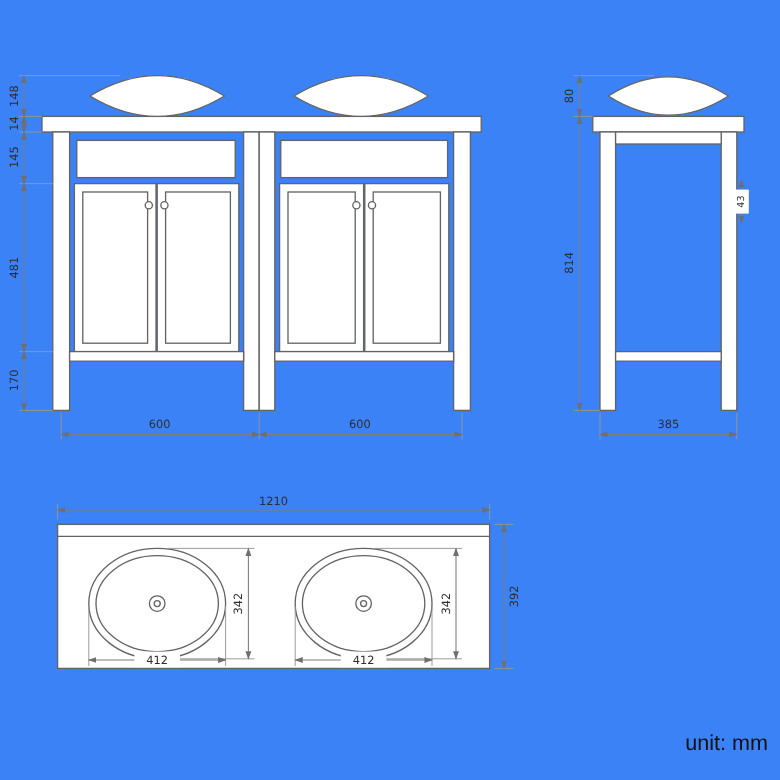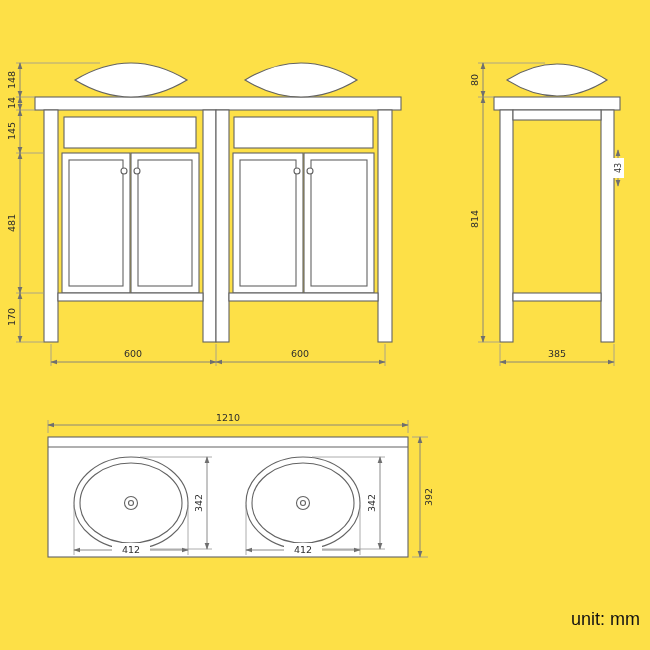--- a/index.html
+++ b/index.html
@@ -1,16 +1,16 @@
 <!DOCTYPE html>
 <html><head>
 <meta charset="utf-8">
 <style>
   html,body{margin:0;padding:0;background:#ffffff;}
-  .frame{position:relative;width:650px;height:650px;background:#fde047;overflow:hidden;}
+  .frame{position:relative;width:650px;height:650px;background:#3b82f6;overflow:hidden;}
   svg{display:block;}
   .geo{fill:#ffffff;stroke:#636363;stroke-width:1.1;}
   .geoline{stroke:#636363;stroke-width:1.1;fill:none;}
   .ext{stroke:#979797;stroke-width:0.8;}
   .dim{stroke:#7d7d7d;stroke-width:0.9;}
   .dimtxt{font:9.5px "DejaVu Sans","Liberation Sans",sans-serif;fill:#2e2e2e;}
   .dimtxt-sm{font:8px "DejaVu Sans","Liberation Sans",sans-serif;fill:#2e2e2e;}
   .unit{font:18px "Liberation Sans","DejaVu Sans",sans-serif;fill:#111111;}
   .mask{fill:#ffffff;stroke:none;}
 </style>

